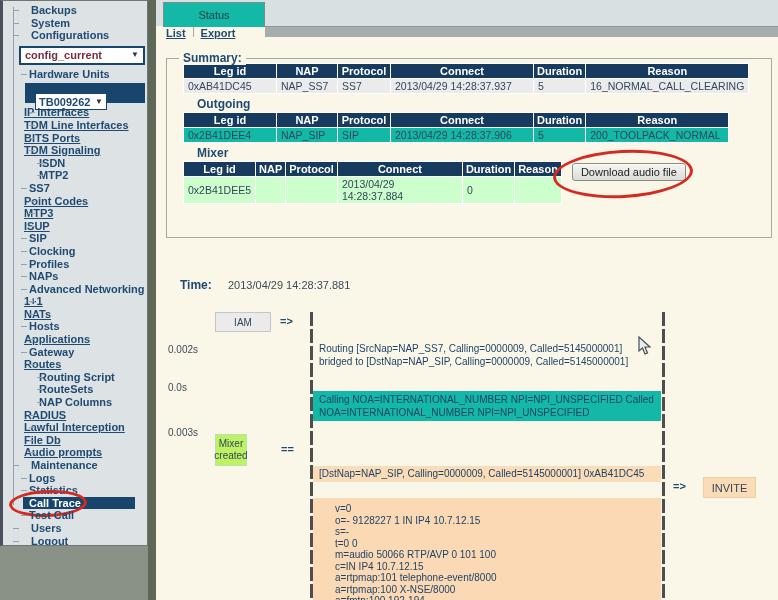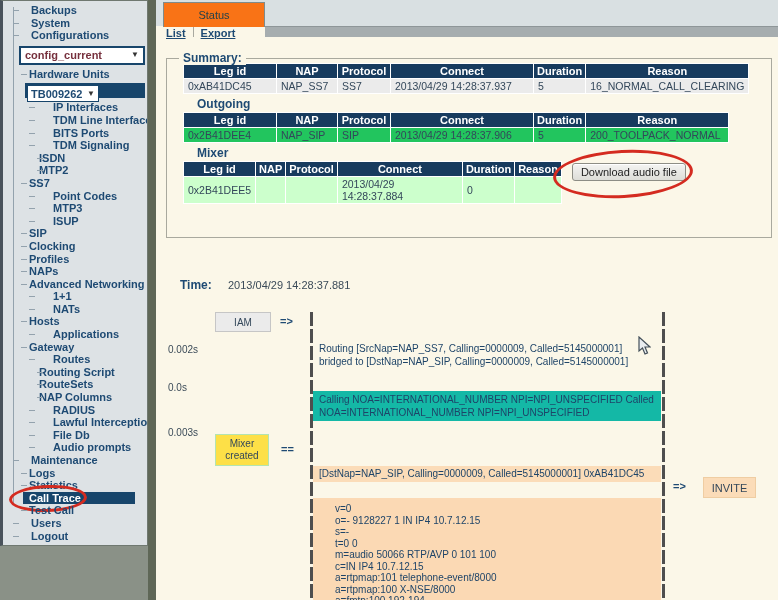--- a/index.html
+++ b/index.html
@@ -11,80 +11,80 @@
   .side-col { position:absolute; left:0; top:0; width:156px; height:600px; background:#8A9187; }
   .side-strip { position:absolute; right:0; top:0; width:8px; height:600px; background:#5F6757; }
   .side-panel { position:absolute; left:0; top:0; width:148px; height:546px;
                 background:#DDE2E5; border:1px solid #6F7870; border-left:3px solid #49525B; overflow:hidden; padding-top:3px; }
   .tree { position:relative; }
   .itm { position:relative; font-size:11px; font-weight:bold; color:#1E4A73; line-height:12.6px;
          white-space:nowrap; cursor:pointer; }
   .itm::before { content:""; position:absolute; top:6px; width:6px; height:1px; background:#93A2AD; }
   .lv0 { padding-left:28px; } .lv0::before { left:10px; }
   .lv1 { padding-left:26px; } .lv1::before { left:18px; }
-  .lv2 { padding-left:50px; } .lv2::before { left:26px; }
+  .lv2 { padding-left:21px;text-decoration:underline; } .lv2::before { left:26px; }
   .lv3 { padding-left:36px; } .lv3::before { left:34px; }
   .trail0 { position:absolute; left:10px; top:6px; bottom:40px; width:1px; background:#93A2AD; }
   .itm.selected { background:#17456B; color:#FFFFFF; margin-left:20px; padding-left:6px; width:112px; }
   .itm.selected::before { display:none; }
   .sel-wrap { position:relative; }
   .red-ellipse-calltrace { position:absolute; left:6px; top:-7px; width:78px; height:27px;
       border:3px solid #D42B20; border-radius:50%; transform:rotate(-2deg); pointer-events:none; }
   .cfg-select { margin:4px 0 3px 16px; width:126px; height:19px; background:#fff;
       border:2px solid #17456B; font-size:11px; font-weight:bold; color:#76303D;
       display:flex; align-items:center; padding:0 4px; justify-content:space-between; cursor:pointer; }
-  .unit-box { margin:3px 0 3px 22px; width:120px; height:15px; background:#17456B; padding:2px; }
+  .unit-box { margin:3px 0 3px 22px; width:120px; height:15px; background:#17456B; padding:10px; }
   .unit-select { width:72px; height:17px; background:#fff; border:1px solid #17456B;
       font-size:11px; font-weight:bold; color:#1E4A73; display:flex; align-items:center;
       justify-content:space-between; padding:0 3px; cursor:pointer; }
   .chev { font-size:8px; color:#333; line-height:1; }
 
   
   .content { position:absolute; left:156px; top:0; width:622px; height:600px; background:#FBF7E8; }
   .tabstrip { position:absolute; left:0; top:0; width:622px; height:26px; background:#D9E0E2; }
   .tabband { position:absolute; left:109px; top:26px; right:0; height:11px; background:#A6ADAF; border-top:1px solid #8E9698; }
-  .tab { position:absolute; left:7px; top:2px; width:102px; height:25px; background:#f97316;
+  .tab { position:absolute; left:7px; top:2px; width:102px; height:25px; background:#14b8a6;
       border:1px solid #7F8B8B; border-bottom:none; font-size:11px; color:#25424A;
       display:flex; align-items:center; justify-content:center; cursor:pointer; }
   .linkbar { position:absolute; left:10px; top:27px; font-size:11px; }
   .linkbar a { color:#1E4A73; text-decoration:underline; font-weight:bold; cursor:pointer; }
   .linkbar .sep { display:inline-block; width:1px; height:10px; background:#A9A9A0; margin:0 7px; }
 
   
   .summary { position:absolute; left:10px; top:58px; width:606px; height:180px;
       border:1px solid #A9A99E; padding:4px 0 0 0; }
   .summary .legend { position:absolute; left:12px; top:-8px; background:#FBF7E8; padding:0 4px;
       font-size:12px; font-weight:bold; color:#1E4A73; }
   .sec-label { font-size:12px; font-weight:bold; color:#1E4A73; margin:3px 0 1px 30px; }
   table.sumtab { border-collapse:separate; border-spacing:1px; margin-left:16px; background:#FFFFFF; }
   table.sumtab th { background:#173B5E; color:#fff; font-size:11px; font-weight:bold; padding:1px 3px; text-align:center; }
   table.sumtab td { font-size:10.5px; color:#33475A; padding:1px 4px; height:14px; }
   .row-in  td { background:#EBEBEB; }
-  .row-out td { background:#22c55e; }
+  .row-out td { background:#14b8a6; }
   .row-mix td { background:#CCFFCC; }
   .mix-flex { display:flex; align-items:flex-start; }
   .btn-wrap { position:relative; margin-left:10px; margin-top:1px; }
   .dl-btn { font-size:11px; color:#222; background:linear-gradient(#F4F4F2,#DDDDD8);
       border:1px solid #8D8D85; border-radius:3px; padding:2px 8px; cursor:pointer; box-shadow:inset 0 1px 0 #fff; }
   .red-ellipse-btn { position:absolute; left:-19px; top:-12px; width:140px; height:48px;
       border:3px solid #D42B20; border-radius:50%; transform:rotate(-3deg); pointer-events:none; }
 
   
   .time-row { position:absolute; left:0; top:278px; }
   .time-lbl { position:absolute; left:24px; top:0; font-size:12px; font-weight:bold; color:#1E4A73; white-space:nowrap; }
   .time-val { position:absolute; left:72px; top:1px; font-size:11px; color:#3B4B58; white-space:nowrap; }
   .trace { position:absolute; left:0; top:300px; width:622px; height:300px; }
   .vline { position:absolute; top:12px; bottom:0; width:3px;
       background:repeating-linear-gradient(180deg,#4E4E4E 0 14px,rgba(0,0,0,0) 14px 17px); }
   .vline.l { left:154px; } .vline.r { left:506px; }
   .tlbl { position:absolute; font-size:10px; color:#3B4B58; }
   .evt-box { position:absolute; font-size:10px; color:#33475A; text-align:center;
       display:flex; align-items:center; justify-content:center; }
   .iam { left:59px; top:12px; width:56px; height:20px; background:#EBEBEB; border:1px solid #C6C6C6; }
-  .mixer-created { left:59px; top:134px; width:54px; height:32px; background:#fde047; border:1px solid #B2E4B2; line-height:12px; }
+  .mixer-created { left:59px; top:134px; width:32px; height:32px; background:#bef264; border:1px solid #B2E4B2; line-height:12px; }
   .arr { position:absolute; font-size:11px; font-weight:bold; color:#1E4A73; }
   .msg { position:absolute; left:157px; width:348px; font-size:10px; color:#1E4468; line-height:13px; padding:2px 6px; }
   .msg.plain { background:none; }
   .msg.gray { background:#14b8a6; }
   .msg.orange { background:#FBDCB8; }
   .sdp { position:absolute; left:157px; top:198px; width:348px; background:#FBD9B4;
       font-size:10px; color:#1E4468; line-height:11.5px; padding:5px 6px 6px 22px; height:130px; }
   .invite { left:547px; top:177px; width:53px; height:21px; background:#FBDCB8; border:1px solid #EFCDA2; font-size:11px; color:#33475A; }
 
   .cursor { position:absolute; left:638px; top:336px; width:13px; height:19px; pointer-events:none; }

